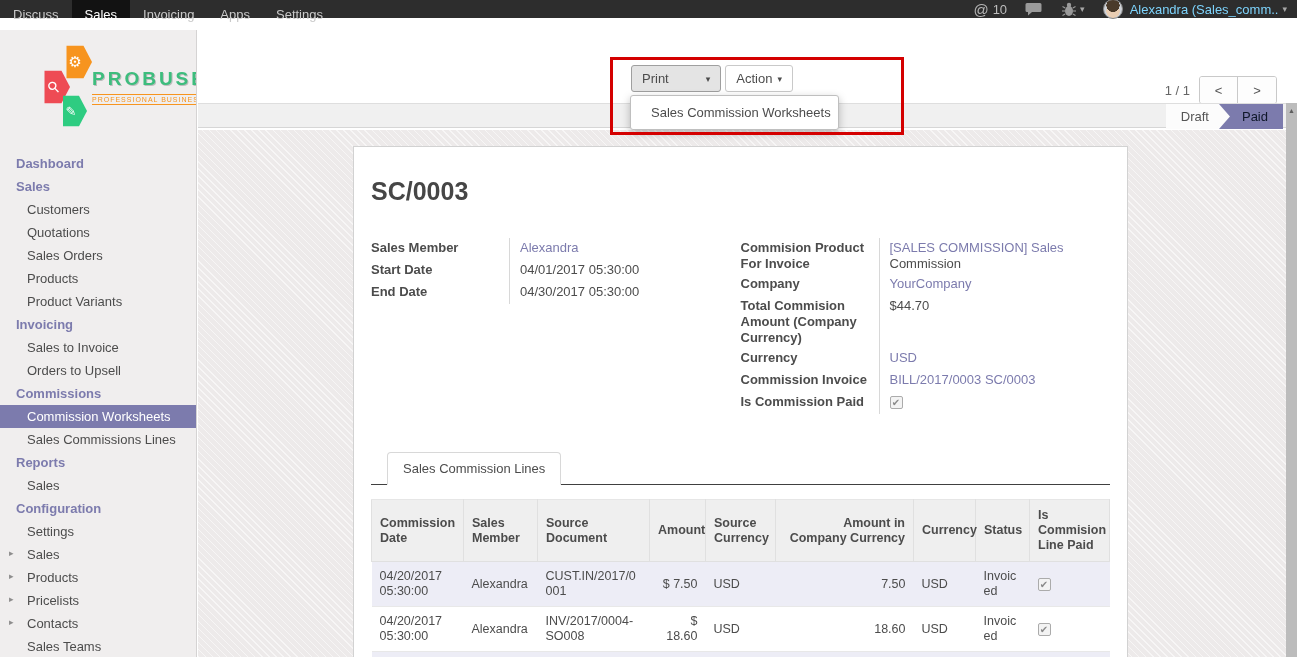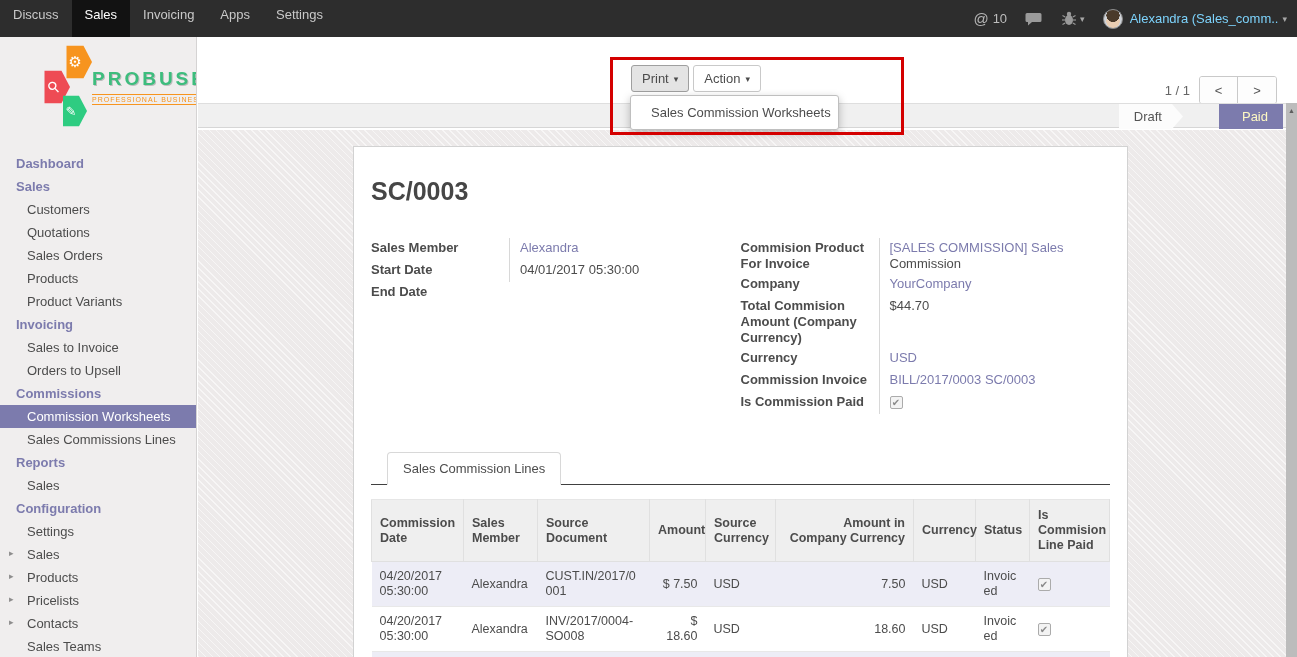--- a/index.html
+++ b/index.html
@@ -1,20 +1,20 @@
 <!DOCTYPE html>
 <html><head>
 <meta charset="utf-8">
 <style>
   * { margin:0; padding:0; box-sizing:border-box; }
   html,body { width:1297px; height:657px; overflow:hidden; }
   body { font-family:"Liberation Sans", sans-serif; font-size:13px; color:#4c4c4c; position:relative; background:#fff; }
 
   
-  .topbar { position:absolute; left:0; top:0; width:100%; height:37px; background:#2d2d2d; display:flex; align-items:stretch; justify-content:space-between; z-index:30; }
+  .topbar { position:absolute; left:0; top:0; width:100%; height:18px; background:#2d2d2d; display:flex; align-items:stretch; justify-content:space-between; z-index:30; }
   .topbar-left { display:flex; }
   .top-menu-item { color:#c9c9c9; line-height:30px; padding:0 13px; cursor:pointer; }
   .top-menu-item.active { background:#121212; color:#fff; }
   .topbar-right { display:flex; align-items:center; padding-right:10px; color:#bdbdbd; }
   .mention-wrap { display:flex; align-items:center; margin-right:18px; }
   .at-icon { font-size:15px; color:#b5b5b5; margin-right:4px; }
   .chat-icon { margin-right:20px; display:flex; align-items:center; }
   .debug-wrap { display:flex; align-items:center; margin-right:18px; }
   .caret { font-size:9px; margin-left:4px; color:#a7a7a7; }
   .avatar { width:20px; height:20px; border-radius:50%; margin-right:7px;
@@ -41,34 +41,34 @@
 
   
   .main { position:absolute; left:198px; top:30px; right:0; bottom:0; }
   .control-panel { position:relative; height:73px; background:#fff; }
   .breadcrumb { position:absolute; left:16px; top:11px; font-size:18px; }
   .breadcrumb .bc-link { color:#7c7bad; cursor:pointer; }
   .breadcrumb .bc-sep { color:#888; padding:0 3px; }
   .breadcrumb .bc-current { color:#666; }
   .cp-buttons { position:absolute; left:433px; top:35px; display:flex; }
   .btn { height:27px; padding:0 10px; font-size:13px; color:#4c4c4c; background:#fff; border:1px solid #c9c9c9; border-radius:3px; cursor:pointer; display:flex; align-items:center; font-family:"Liberation Sans",sans-serif; }
-  .btn.pressed { background:#e4e4e4; border-color:#9f9f9f; }
+  .btn.pressed { background:#e4e4e4; border-color:#9f9f9f;gap:32px; }
   .btn + .btn { margin-left:4px; }
   .btn .caret { color:#4c4c4c; margin-left:5px; }
   .pager { position:absolute; right:20px; top:46px; display:flex; align-items:center; }
   .pager-text { color:#666; margin-right:9px; }
   .pager-btns { display:flex; border:1px solid #c9c9c9; border-radius:3px; overflow:hidden; }
   .pager-btn { width:38px; height:26px; background:#fdfdfd; border:none; color:#555; font-size:13px; cursor:pointer; font-family:"Liberation Sans",sans-serif; }
   .pager-btn:first-child { border-right:1px solid #c9c9c9; }
 
   
-  .statusbar { height:25px; background:#f0f0f0; border-top:1px solid #dedede; border-bottom:1px solid #d6d6d6; display:flex; justify-content:flex-end; padding-right:14px; position:relative; z-index:2;gap:47px; }
+  .statusbar { height:25px; background:#f0f0f0; border-top:1px solid #dedede; border-bottom:1px solid #d6d6d6; display:flex; justify-content:flex-end; padding-right:14px; position:relative; z-index:2; }
   .step { height:25px; line-height:25px; font-size:13px; cursor:pointer; }
   .step-draft { background:#fcfcfc; color:#555; padding:0 21px 0 15px; clip-path:polygon(0 0, calc(100% - 11px) 0, 100% 50%, calc(100% - 11px) 100%, 0 100%); margin-right:-11px; position:relative; z-index:2; }
-  .step-paid { background:#7c7bad; color:#fef9c3; padding:0 15px 0 23px; position:relative; z-index:1; }
+  .step-paid { background:#7c7bad; color:#0f172a; padding:0 15px 0 23px; position:relative; z-index:1; }
 
   
   .content { position:absolute; top:100px; left:0; right:11px; bottom:0; overflow:hidden;
              background-color:#edeaea;
              background-image:repeating-linear-gradient(45deg, rgba(255,255,255,.55) 0 1px, transparent 1px 5px); }
   .sheet { margin:16px 0 0 155px; width:775px; height:560px; background:#fff; border:1px solid #d2d2d2; padding:0 17px; }
   .sheet-title { font-size:25px; font-weight:bold; color:#464646; margin-top:30px; }
   .field-groups { display:flex; margin-top:32px; }
   .fgroup { width:372px; }
   .frow { display:flex; min-height:22px; }
@@ -212,20 +212,21 @@
             <div class="frow">
               <label class="flabel">Sales Member</label>
               <div class="fvalue"><span class="link">Alexandra</span></div>
             </div>
             <div class="frow">
               <label class="flabel">Start Date</label>
               <div class="fvalue">04/01/2017 05:30:00</div>
             </div>
             <div class="frow">
               <label class="flabel">End Date</label>
+              <div class="fvalue">04/30/2017 05:30:00</div>
             </div>
           </div>
         <div class="fgroup">
             <div class="frow">
               <label class="flabel">Commision Product For Invoice</label>
               <div class="fvalue"><span class="link">[SALES COMMISSION] Sales</span> Commission</div>
             </div>
             <div class="frow">
               <label class="flabel">Company</label>
               <div class="fvalue"><span class="link">YourCompany</span></div>

